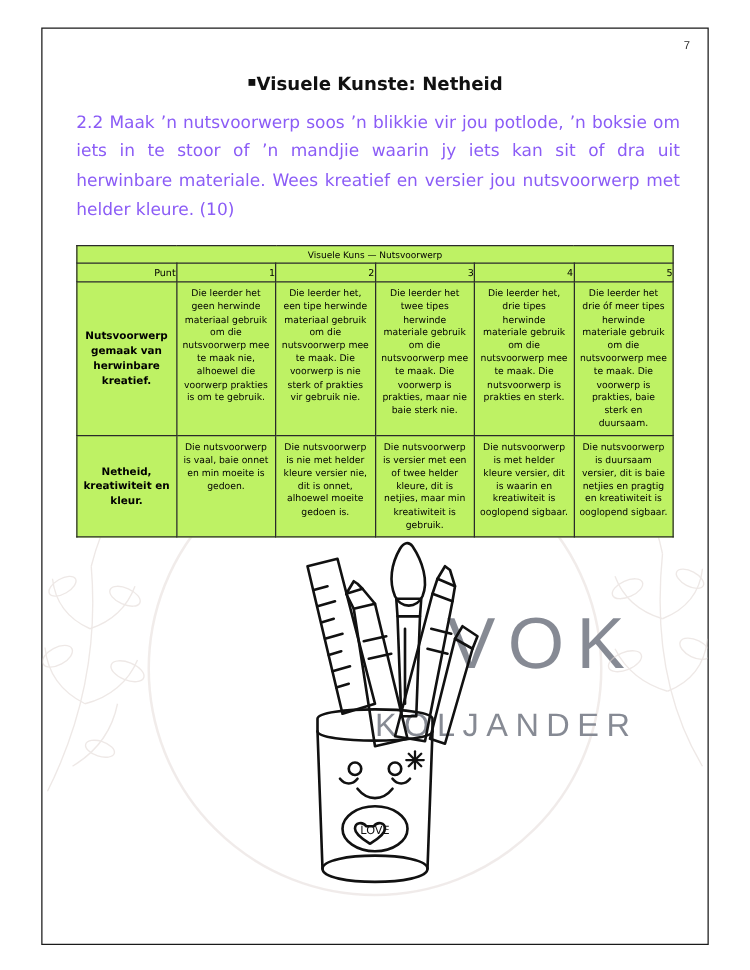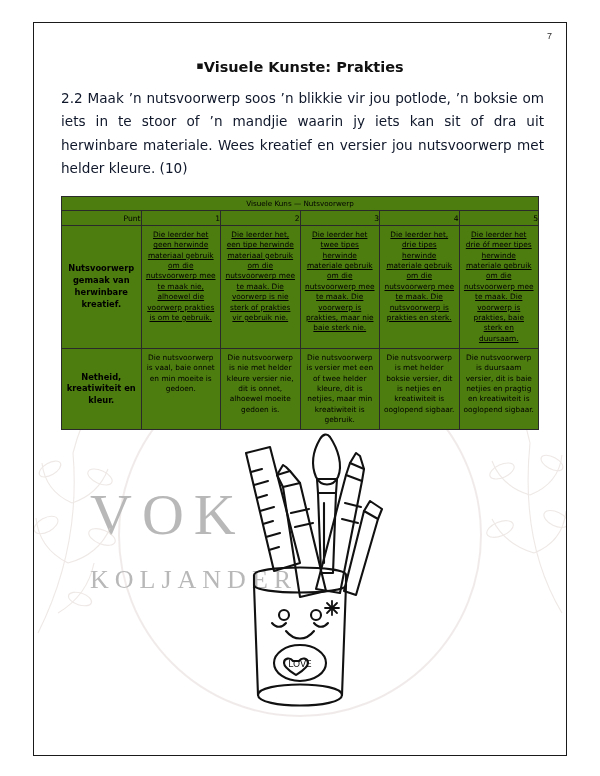--- a/index.html
+++ b/index.html
@@ -49,23 +49,23 @@
     top: 0;
     transform: translateX(-50%);
     width: 360px;
     height: 360px;
     border: 2px solid #e3d9d6;
     border-radius: 50%;
   }
   .wm-text {
     position: absolute;
     width: 100%;
-    text-align: left;
-    color: #737373;
-    font-family: Liberation Serif, serif;
+    text-align: right;
+    color: #0f172a;
+    font-family: Liberation Sans, sans-serif;
     letter-spacing: 6px;
     white-space: nowrap;
   }
   .wm-top { top: 18px; font-size: 26px; }
   .wm-mid { top: 128px; font-size: 58px; letter-spacing: 10px; }
   .wm-bot { top: 212px; font-size: 26px; }
 
   .content {
     position: relative;
     z-index: 3;
@@ -93,36 +93,36 @@
     font-size: 11px;
     vertical-align: 3px;
   }
   .question {
     position: absolute;
     left: 27px;
     right: 22px;
     top: 64px;
     font-size: 13.6px;
     line-height: 1.72;
-    color: #0f172a;
+    color: #8b5cf6;
     font-family: "DejaVu Sans", sans-serif;
     text-align: justify;
   }
   .question .qnum { white-space: nowrap; }
 
   
   .rubric {
     position: absolute;
     left: 27px;
     top: 173px;
     width: 478px;
     border-collapse: collapse;
     table-layout: fixed;
     z-index: 3;
-    background: #4d7c0f;
+    background: #bef264;
   }
   .rubric td, .rubric th {
     border: 1px solid #2a2a2a;
     font-family: "DejaVu Sans", sans-serif;
     vertical-align: middle;
     padding: 2px 3px;
   }
   .rubric .hdr-span {
     text-align: center;
     font-size: 7.2px;
@@ -148,21 +148,21 @@
     line-height: 1.4;
     padding: 4px 4px;
     vertical-align: top;
   }
   .rubric .mark-cell {
     text-align: right;
     font-size: 8px;
     padding: 1px 6px 2px 0;
     border-top: none;
   }
-  .row1 td.cell { height: 84px; text-decoration: underline; }
+  .row1 td.cell { height: 84px; }
   .row2 td.cell { height: 62px; }
 
   
   .illus {
     position: absolute;
     left: 50%;
     transform: translateX(-50%);
     top: 400px;
     width: 300px;
     height: 300px;
@@ -226,21 +226,21 @@
         <circle cx="60" cy="30" r="6"></circle>
         <circle cx="70" cy="20" r="4.5"></circle>
         <circle cx="50" cy="20" r="4"></circle>
       </g>
     </svg>
 
     <div class="content">
       <div class="page-num">7</div>
 
       <div class="doc-title">
-        <span class="bullet">▪</span><span>Visuele Kunste: Prakties</span>
+        <span class="bullet">▪</span><span>Visuele Kunste: Netheid</span>
       </div>
 
       <div class="question">
         <span class="qnum">2.2</span>
         <span>Maak ’n nutsvoorwerp soos ’n blikkie vir jou potlode, ’n boksie om iets in te stoor of ’n mandjie waarin jy iets kan sit of dra uit herwinbare materiale. Wees kreatief en versier jou nutsvoorwerp met helder kleure. (10)</span>
       </div>
 
       <table class="rubric">
         <tbody>
           <tr>
@@ -260,21 +260,21 @@
             <td class="cell">Die leerder het, een tipe herwinde materiaal gebruik om die nutsvoorwerp mee te maak. Die voorwerp is nie sterk of prakties vir gebruik nie.</td>
             <td class="cell">Die leerder het twee tipes herwinde materiale gebruik om die nutsvoorwerp mee te maak. Die voorwerp is prakties, maar nie baie sterk nie.</td>
             <td class="cell">Die leerder het, drie tipes herwinde materiale gebruik om die nutsvoorwerp mee te maak. Die nutsvoorwerp is prakties en sterk.</td>
             <td class="cell">Die leerder het drie óf meer tipes herwinde materiale gebruik om die nutsvoorwerp mee te maak. Die voorwerp is prakties, baie sterk en duursaam.</td>
           </tr>
           <tr class="row2">
             <td class="crit">Netheid, kreatiwiteit en kleur.</td>
             <td class="cell">Die nutsvoorwerp is vaal, baie onnet en min moeite is gedoen.</td>
             <td class="cell">Die nutsvoorwerp is nie met helder kleure versier nie, dit is onnet, alhoewel moeite gedoen is.</td>
             <td class="cell">Die nutsvoorwerp is versier met een of twee helder kleure, dit is netjies, maar min kreatiwiteit is gebruik.</td>
-            <td class="cell">Die nutsvoorwerp is met helder boksie versier, dit is netjies en kreatiwiteit is ooglopend sigbaar.</td>
+            <td class="cell">Die nutsvoorwerp is met helder kleure versier, dit is waarin en kreatiwiteit is ooglopend sigbaar.</td>
             <td class="cell">Die nutsvoorwerp is duursaam versier, dit is baie netjies en pragtig en kreatiwiteit is ooglopend sigbaar.</td>
           </tr>
         </tbody>
       </table>
 
       <svg class="illus" viewBox="0 0 300 300">
         <g stroke="#111" fill="none" stroke-width="2.1" stroke-linecap="round" stroke-linejoin="round">
 
           <g>
             <path d="M96 30 L120 24 L150 140 L124 148 Z"></path>

